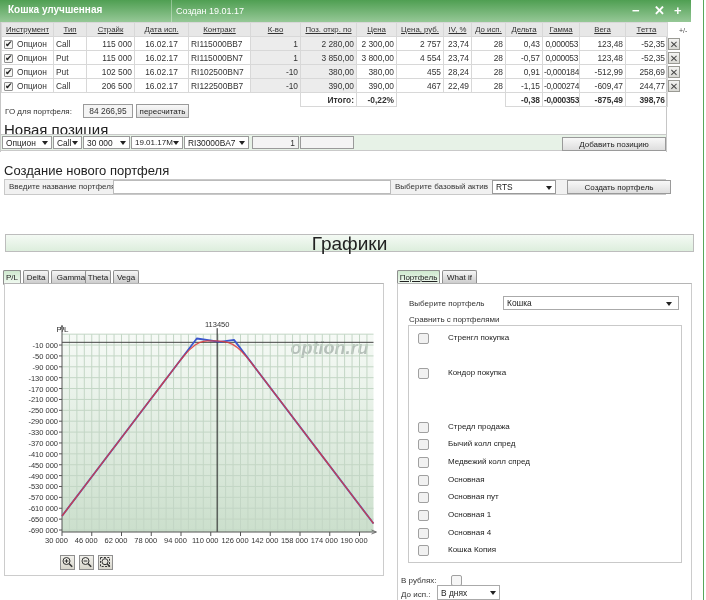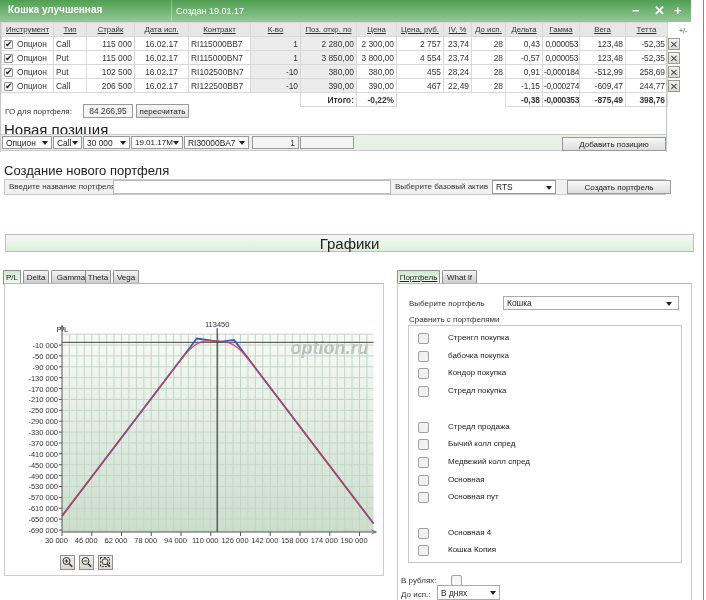--- a/index.html
+++ b/index.html
@@ -40,21 +40,21 @@
 .sel .ar { position:absolute; right:3px; top:5px; width:0; height:0;
   border-left:3px solid transparent; border-right:3px solid transparent; border-top:4px solid #222; }
 .h1 { position:absolute; font-size:15px; color:#222; }
 .h2 { position:absolute; font-size:13px; color:#222; }
 #newrow { left:0; top:134px; width:667px; height:17px; background:#e7f2e7;
   border:1px solid #c9c9c9; }
 #createrow { left:4px; top:179px; width:662px; height:16px; background:#f1f1f1;
   border:1px solid #c9c9c9; }
 #grafband { left:5px; top:234px; width:689px; height:18px;
   background:linear-gradient(#f4faf4,#ddeedd); border:1px solid #bdbdbd;
-  text-align:center; font-size:15px; color:#222; line-height:17px; }
+  text-align:center; font-size:19px; color:#222; line-height:17px; }
 
 .tab { position:absolute; top:270px; height:14px; border:1px solid #8f8f8f;
   border-bottom:none; border-radius:2px 2px 0 0; font-size:8px; text-align:center;
   background:linear-gradient(#f6f6f6,#c9c9c9); color:#222; line-height:13px; }
 .tab.act { background:linear-gradient(#cfe9cf,#f2faf2); }
 
 #lpanel { left:4px; top:283px; width:380px; height:293px;
   border:1px solid #cccccc; border-top:1px solid #b5b5b5; background:#fff;}
 #rpanel { left:397px; top:283px; width:295px; height:317px;
   border:1px solid #cccccc; border-top:1px solid #b5b5b5; border-bottom:none; background:#fff;}
@@ -310,51 +310,47 @@
 </div>
 <div class="abs" id="rpanel">
   <div class="abs" style="left:11px;top:15px;">Выберите портфель</div>
   <div class="sel" style="left:105px;top:12px;width:176px;height:14px;line-height:13px;border-color:#aaa;">Кошка<span class="ar" style="right:6px;"></span></div>
   <div class="abs" style="left:11px;top:31px;">Сравнить с портфелями</div>
   <div id="listbox">
         <div class="lrow" style="top:5px;">
           <span class="bx"></span>
           <span class="tx">Стренгл покупка</span>
         </div>
-        <div class="lrow" style="top:23px;">
-          <span class="bx"></span>
-          <span class="tx">бабочка покупка</span>
-        </div>
         <div class="lrow" style="top:40px;">
           <span class="bx"></span>
           <span class="tx">Кондор покупка</span>
         </div>
-        <div class="lrow" style="top:58px;">
-          <span class="bx"></span>
-          <span class="tx">Стредл покупка</span>
-        </div>
         <div class="lrow" style="top:94px;">
           <span class="bx"></span>
           <span class="tx">Стредл продажа</span>
         </div>
         <div class="lrow" style="top:129px;">
           <span class="bx"></span>
           <span class="tx">Медвежий колл спред</span>
         </div>
         <div class="lrow" style="top:111px;">
           <span class="bx"></span>
           <span class="tx">Бычий колл спред</span>
         </div>
         <div class="lrow" style="top:147px;">
           <span class="bx"></span>
           <span class="tx">Основная</span>
         </div>
         <div class="lrow" style="top:164px;">
           <span class="bx"></span>
           <span class="tx">Основная пут</span>
+        </div>
+        <div class="lrow" style="top:182px;">
+          <span class="bx"></span>
+          <span class="tx">Основная 1</span>
         </div>
         <div class="lrow" style="top:200px;">
           <span class="bx"></span>
           <span class="tx">Основная 4</span>
         </div>
         <div class="lrow" style="top:217px;">
           <span class="bx"></span>
           <span class="tx">Кошка Копия</span>
         </div>
       </div>

